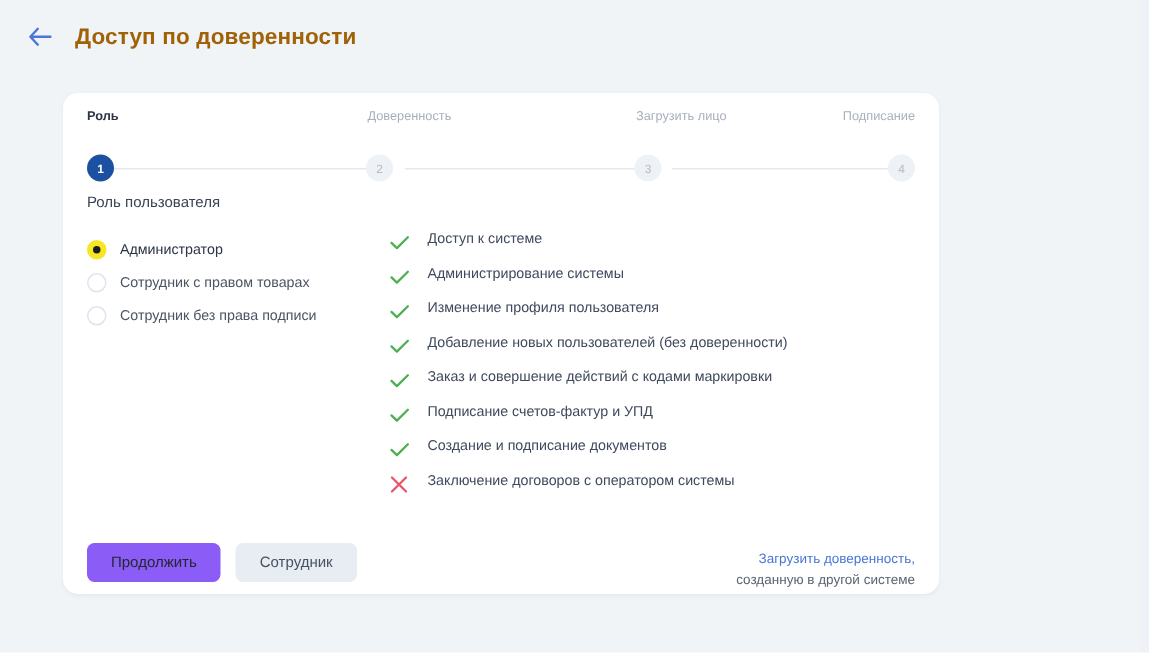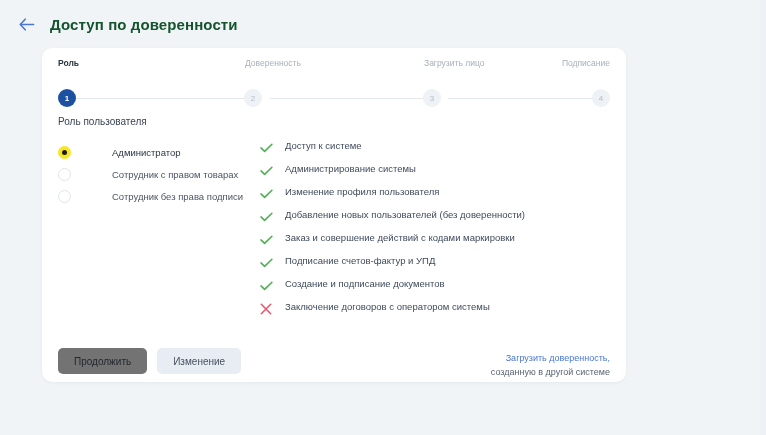--- a/index.html
+++ b/index.html
@@ -32,30 +32,30 @@
     width: 22px; height: 22px;
     display: flex; align-items: center; justify-content: center;
     cursor: pointer;
     flex: none;
   }
   .back-btn svg { display: block; }
   .page-title {
     margin-left: 12px;
     font-size: 15px;
     font-weight: 700;
-    color: #14532d;
+    color: #a16207;
     letter-spacing: 0.1px;
     white-space: nowrap;
   }
 
   
   .card {
     position: absolute;
     left: 42px;
-    top: 48px;
+    top: 62px;
     width: 584px;
     height: 334px;
     background: #ffffff;
     border-radius: 10px;
     box-shadow: 0 1px 3px rgba(40,60,90,0.06);
   }
 
   
   .stepper {
     position: absolute;
@@ -174,21 +174,20 @@
     width: 5px; height: 5px;
     border-radius: 50%;
     background: transparent;
   }
   .radio-row.selected .radio-dot { background: #1c1c1c; }
   .radio-text {
     font-size: 9.5px;
     color: #4a5costume;
     color: #4b5563;
     white-space: nowrap;
-    margin-left: 32px;
   }
   .radio-row.selected .radio-text { color: #2b3445; }
 
   
   .perm-col {
     flex: 1;
     padding-left: 4px;
   }
   .perm-row {
     display: flex;
@@ -226,21 +225,21 @@
     border: none;
     border-radius: 5px;
     font-family: inherit;
     font-size: 10px;
     padding: 0 16px;
     height: 26px;
     cursor: pointer;
     white-space: nowrap;
   }
   .btn-primary {
-    background: #737373;
+    background: #8b5cf6;
     color: #23272f;
   }
   .btn-secondary {
     background: #e8edf3;
     color: #47525f;
   }
   .upload-link {
     text-align: right;
     font-size: 9px;
     line-height: 14px;
@@ -398,21 +397,21 @@
           <span class="perm-text">Заключение договоров с оператором системы</span>
         </div>
 
       </div>
     </div>
   </div>
 
   <div class="card-footer">
     <div class="btn-group">
       <button class="btn btn-primary">Продолжить</button>
-      <button class="btn btn-secondary">Изменение</button>
+      <button class="btn btn-secondary">Сотрудник</button>
     </div>
     <div class="upload-link">
       <span class="lead">Загрузить доверенность,</span><br>
       <span>созданную в другой системе</span>
     </div>
   </div>
 
 </div>
 
 <div class="scroll-track"></div>

